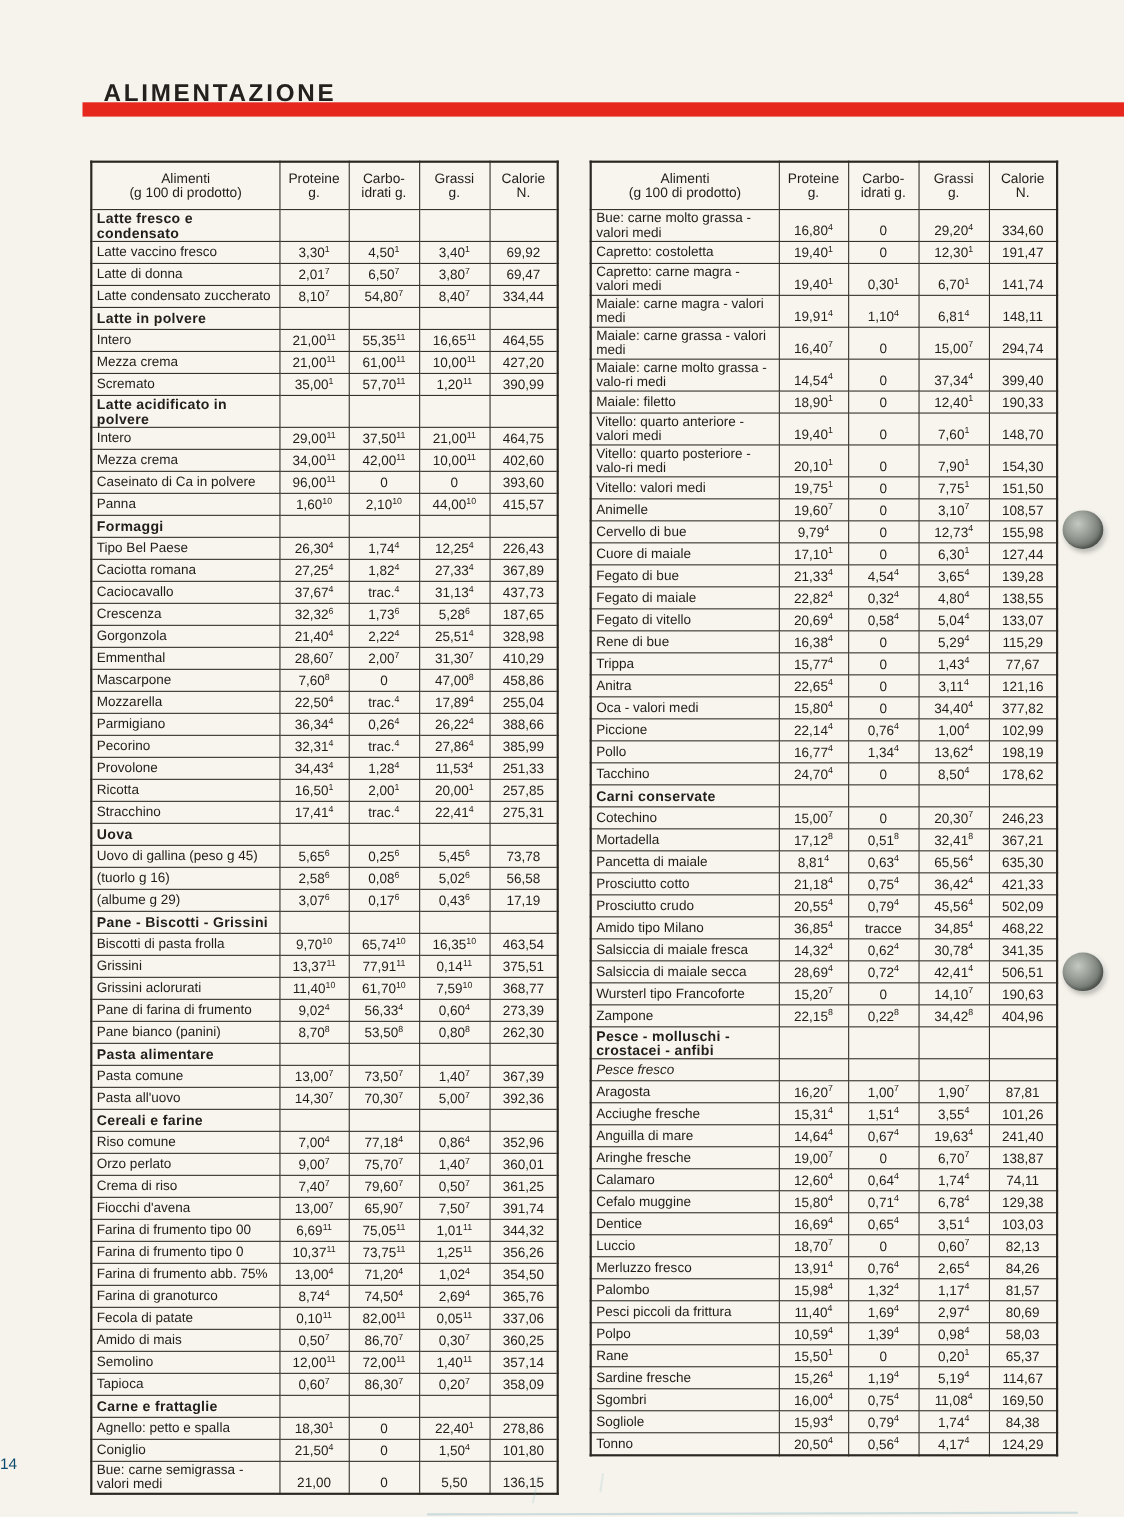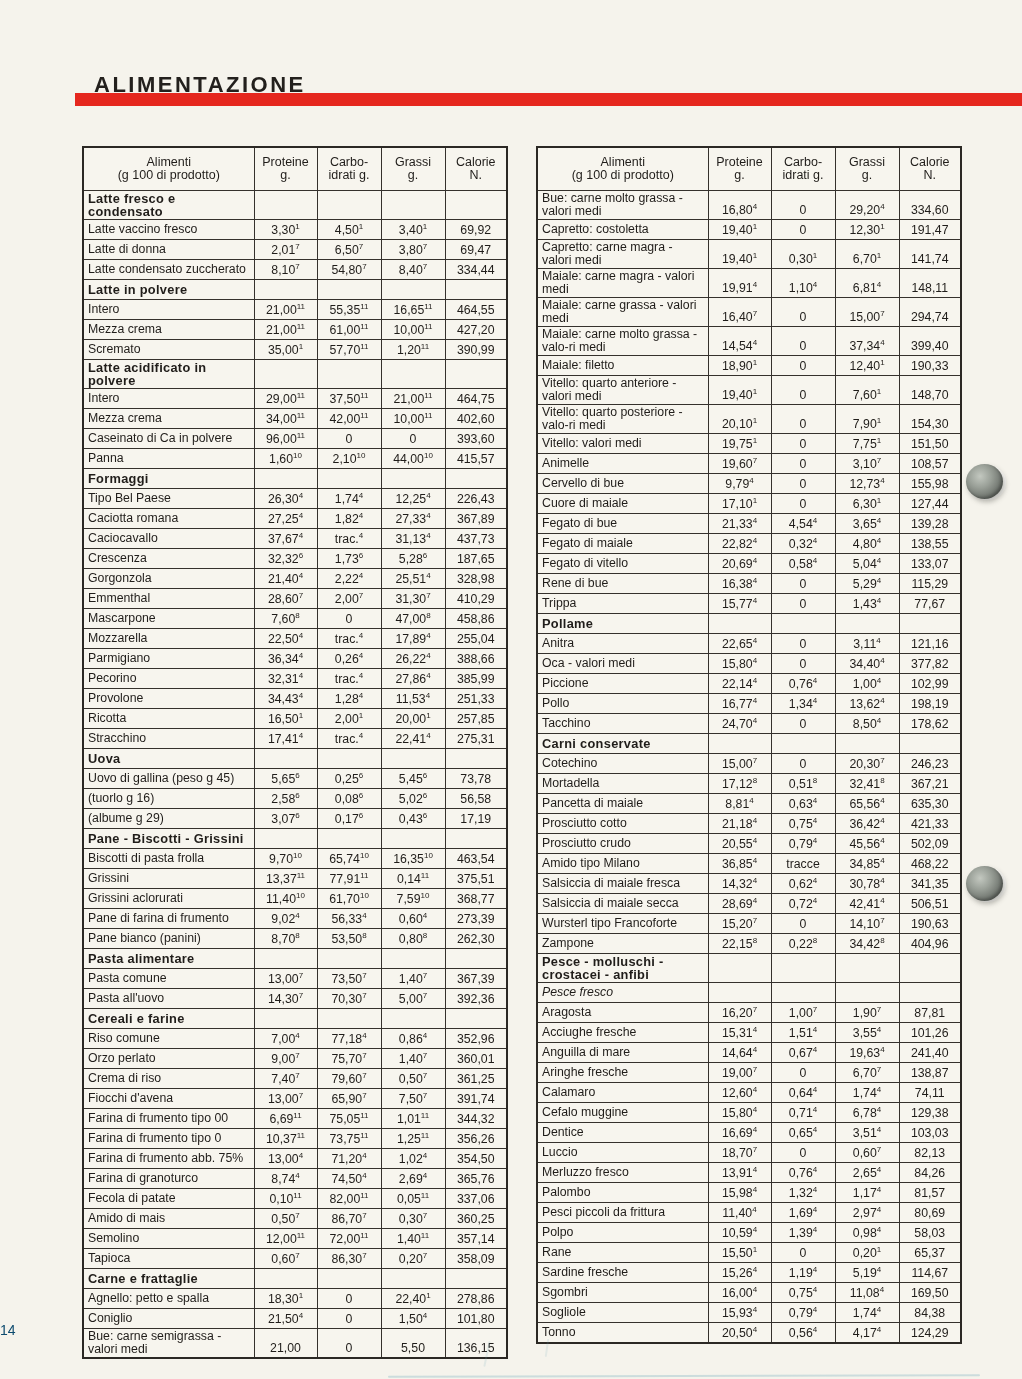--- a/index.html
+++ b/index.html
@@ -637,27 +637,20 @@
               <td class="num">5,29<sup>4</sup></td>
               <td class="num">115,29</td>
             </tr>
             <tr>
               <td class="name">Trippa</td>
               <td class="num">15,77<sup>4</sup></td>
               <td class="num">0</td>
               <td class="num">1,43<sup>4</sup></td>
               <td class="num">77,67</td>
             </tr>
-            <tr class="section">
-              <td class="name">Pollame</td>
-              <td class="num"></td>
-              <td class="num"></td>
-              <td class="num"></td>
-              <td class="num"></td>
-            </tr>
             <tr>
               <td class="name">Anitra</td>
               <td class="num">22,65<sup>4</sup></td>
               <td class="num">0</td>
               <td class="num">3,11<sup>4</sup></td>
               <td class="num">121,16</td>
             </tr>
             <tr>
               <td class="name">Oca - valori medi</td>
               <td class="num">15,80<sup>4</sup></td>

